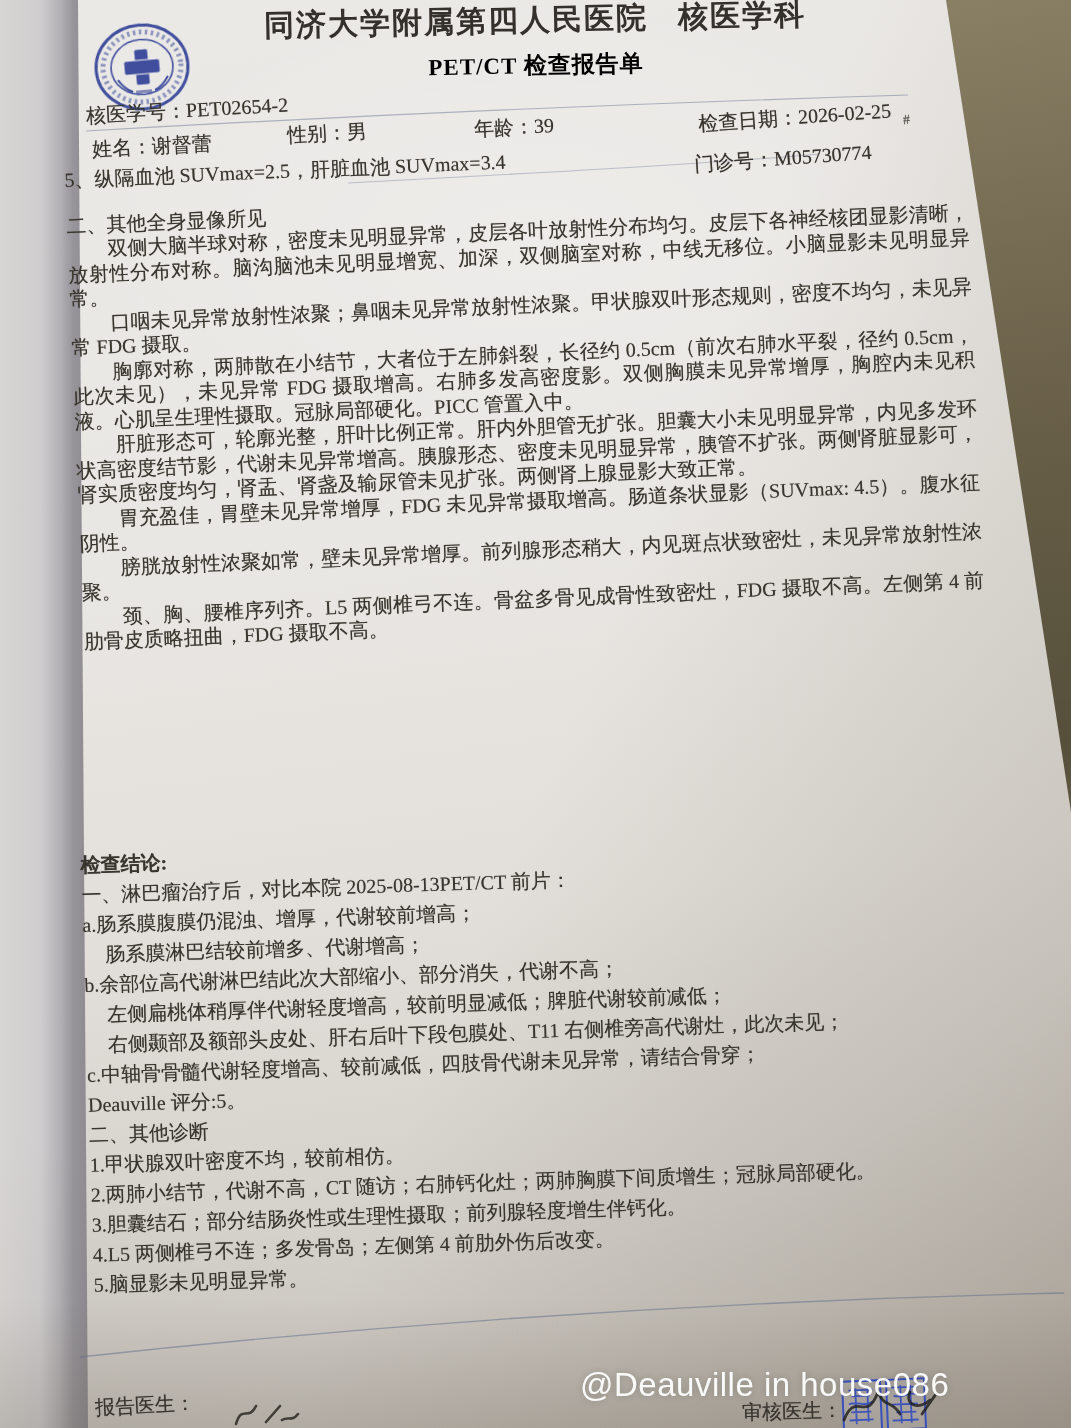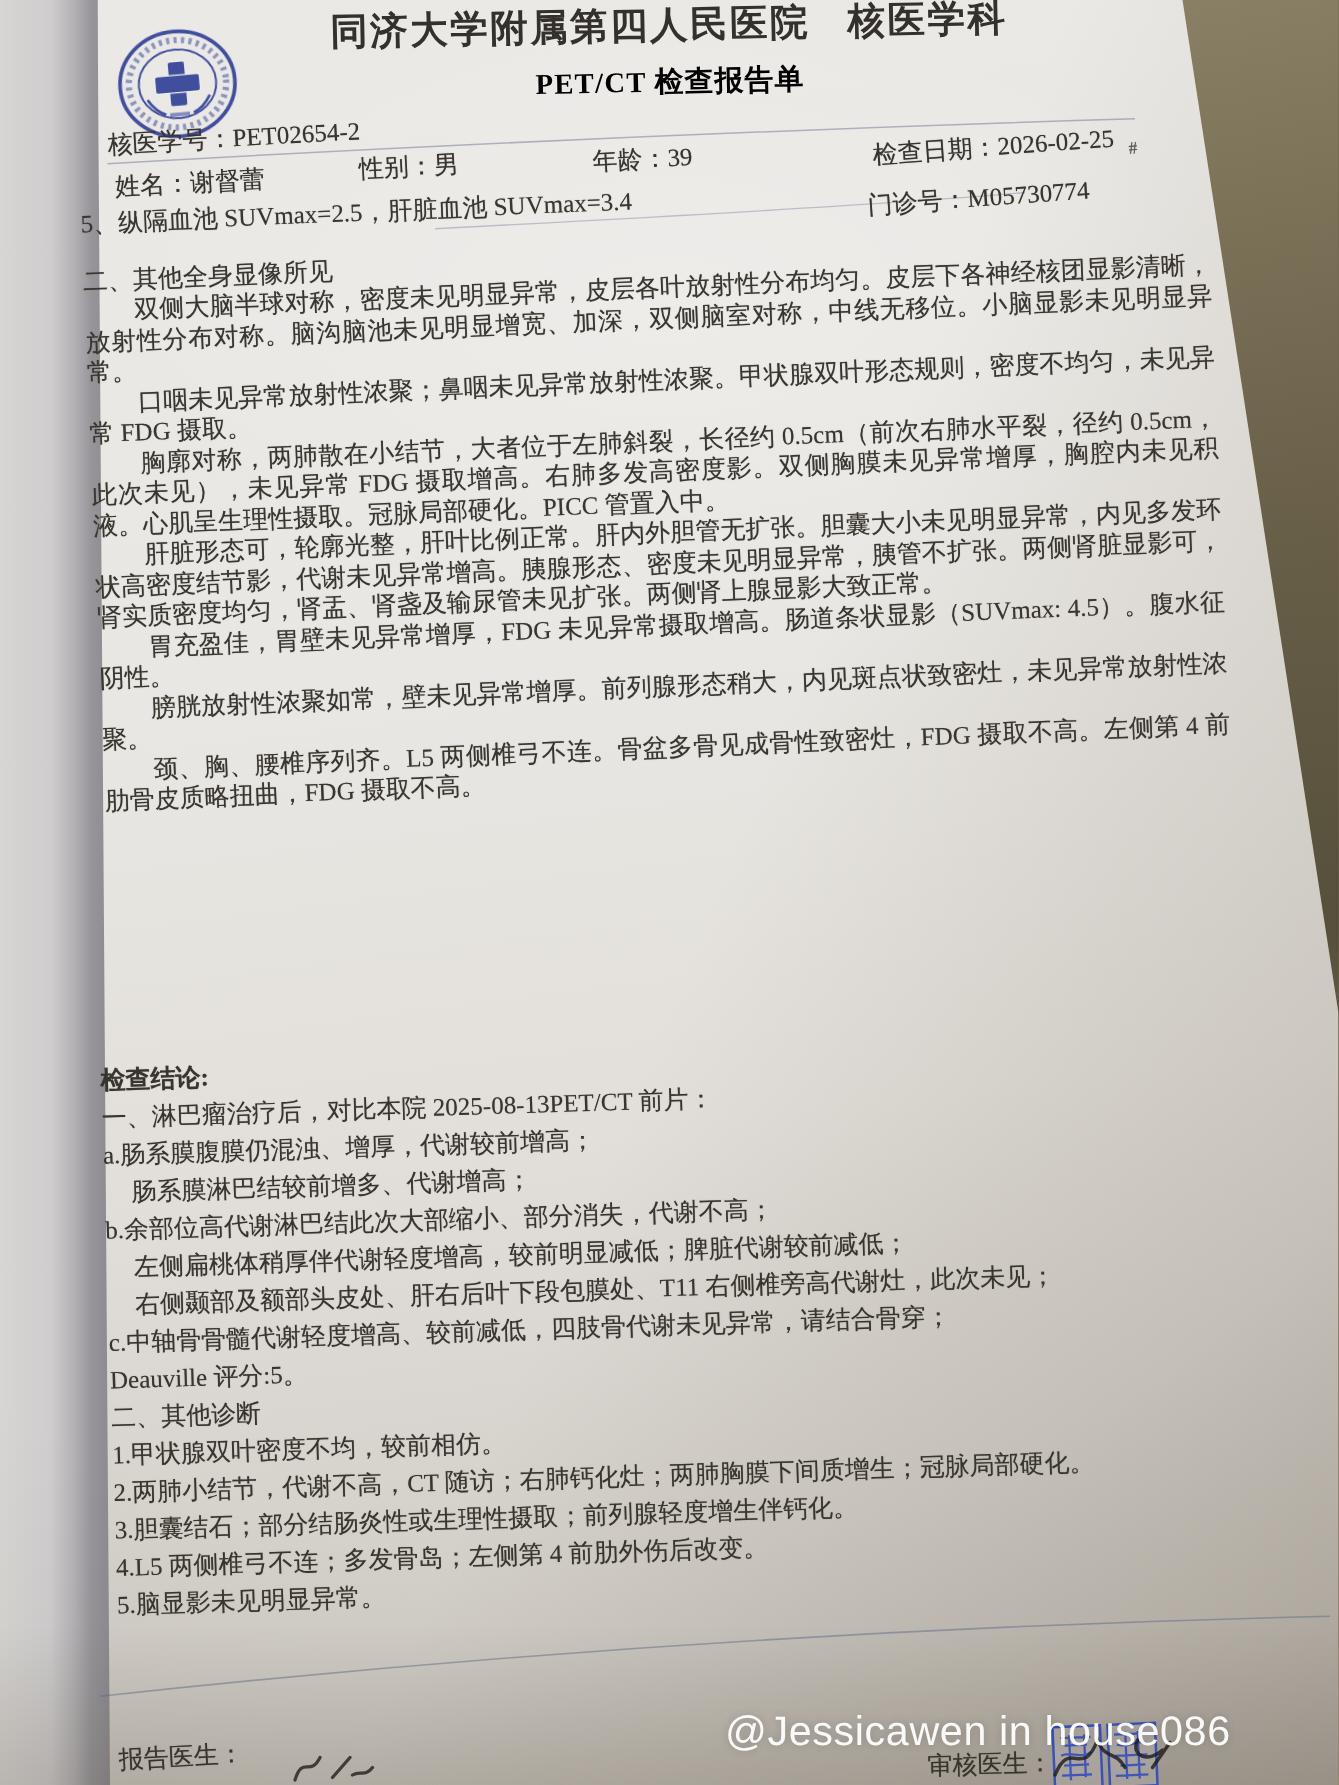--- a/index.html
+++ b/index.html
@@ -166,15 +166,15 @@
     <svg style="position:absolute;left:826px;top:1380px;z-index:6;" width="130" height="48" viewBox="0 0 130 48">
       <path d="M18 40 C 30 10, 40 44, 52 12 C 58 28, 66 20, 74 34 M84 12 c -6 14, 10 18, 20 8 M96 34 l 14 -20" fill="none" stroke="#1d1b19" stroke-width="2.8" opacity="0.8" stroke-linecap="round"></path>
     </svg>
 
   </div>
 
   <div class="shade right"></div>
   <div class="shade bottom"></div>
   <div class="shade vig"></div>
 
-  <div class="wm">@Jessicawen in house086</div>
+  <div class="wm">@Deauville in house086</div>
 
 </div>
 
 </body></html>

